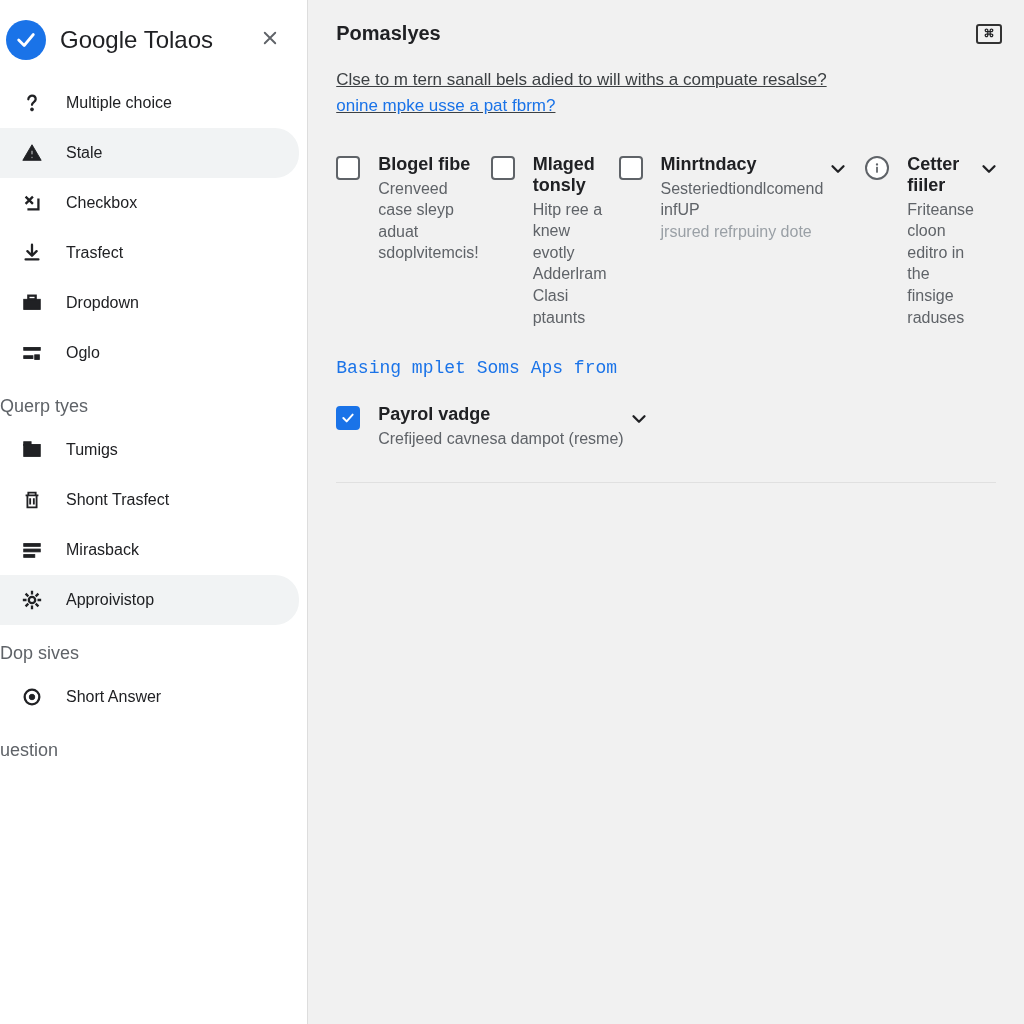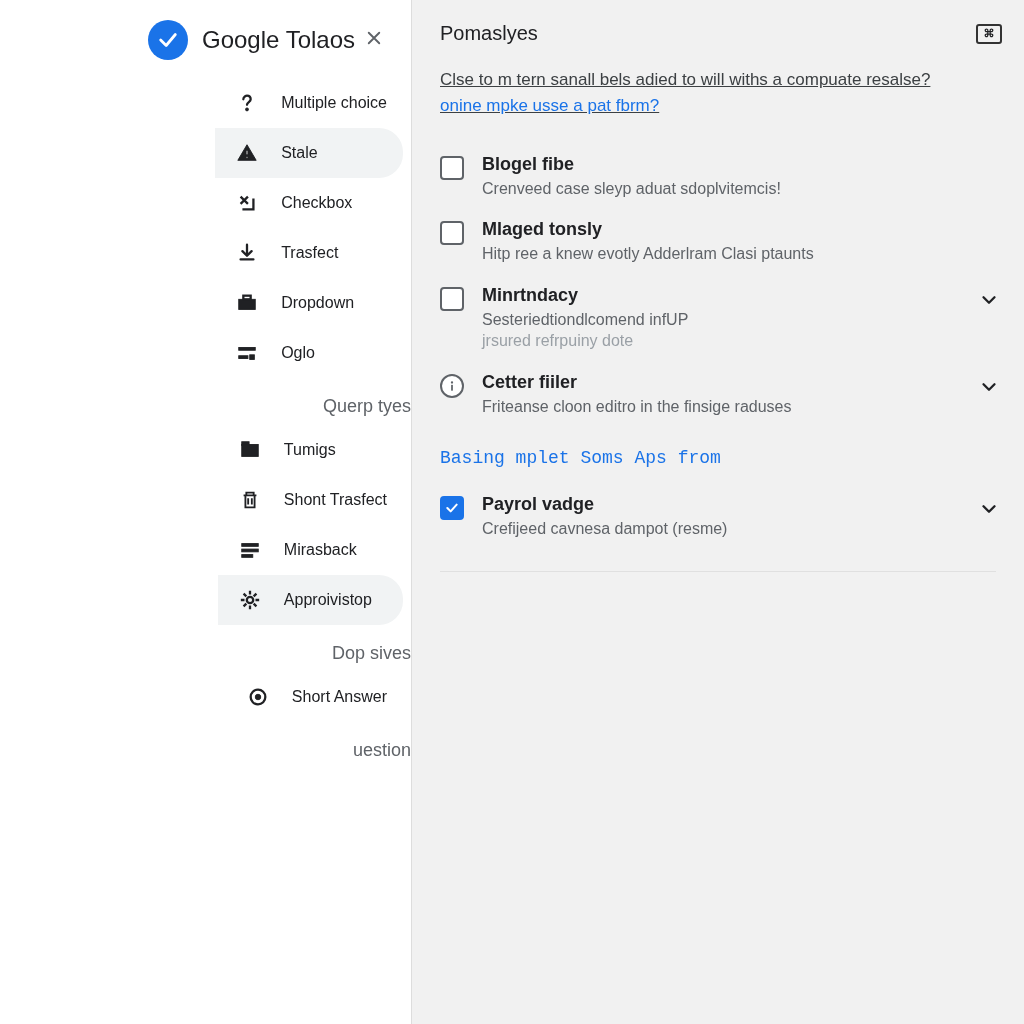--- a/index.html
+++ b/index.html
@@ -1,36 +1,36 @@
 <!DOCTYPE html>
 <html><head>
 <meta charset="utf-8">
 <style>
   * { box-sizing: border-box; margin:0; padding:0; }
   html,body { width:1024px; height:1024px; font-family: Arial, "Helvetica Neue", Helvetica, sans-serif; background:#fff; color:#202124; overflow:hidden;}
   .app { display:flex; width:1024px; height:1024px; }
-  .sidebar { width:412px; height:100%; background:#fff; border-right:1px solid #ddd; display:flex; flex-direction:column; box-shadow: 2px 0 6px rgba(0,0,0,0.05); align-items: flex-end;}
+  .sidebar { width:412px; height:100%; background:#fff; border-right:1px solid #ddd; display:flex; flex-direction:column; box-shadow: 2px 0 6px rgba(0,0,0,0.05);}
   .sb-header { display:flex; align-items:center; padding:20px 18px 18px 6px; }
   .logo-badge { width:40px; height:40px; border-radius:50%; background:#1a73e8; display:flex; align-items:center; justify-content:center; margin-right:14px;}
   .logo-badge svg { width:22px; height:22px; }
   .sb-title { font-size:24px; font-weight:400; color:#202124; flex:1; }
   .close-x { color:#5f6368; font-size:22px; padding:6px 10px; cursor:pointer;}
   .section-head { font-size:18px; color:#5f6368; padding:18px 0 8px 0; font-weight:400;}
   .sb-list { display:flex; flex-direction:column; }
   .sb-item { display:flex; align-items:center; padding:14px 16px 14px 16px; font-size:16px; color:#202124; cursor:pointer; border-radius:0 24px 24px 0; margin-right:8px;}
   .sb-item.selected { background:#f1f3f4; }
   .sb-item .ic { width:32px; display:flex; justify-content:center; margin-right:18px; color:#202124;}
   .sb-item .ic svg { width:22px; height:22px; stroke:#202124; }
   .main { flex:1; height:100%; background:#f1f1f1; display:flex; flex-direction:column; padding:0 0 0 0;}
   .m-head { display:flex; align-items:center; padding:22px 22px 10px 28px; }
-  .m-title { font-size:20px; font-weight:400; color:#202124; flex:1;}
+  .m-title { font-size:20px; font-weight:700; color:#202124; flex:1;}
   .m-top-icon { width:26px; height:20px; border:2px solid #333; border-radius:3px; display:flex; align-items:center; justify-content:center; font-size:11px; font-weight:bold; }
   .m-desc { padding:12px 32px 4px 28px; font-size:17px; color:#3c4043; line-height:1.55;text-decoration:underline;}
   .m-link { color:#1a73e8; text-decoration:none; cursor:pointer;}
-  .options { padding:22px 20px 0 28px; display:flex; flex-direction:column; gap:4px;}
+  .options { padding:22px 20px 0 28px; display:flex; flex-direction:row; gap:12px;}
   .opt { display:flex; align-items:flex-start; padding:8px 0; }
   .opt .box { width:24px; height:24px; border:2px solid #5f6368; border-radius:4px; flex:0 0 24px; margin-right:18px; margin-top:2px; background:#fff; display:flex; align-items:center; justify-content:center;}
   .opt .box.info { border-radius:50%; }
   .opt .texts { flex:1; }
   .opt .t1 { font-size:18px; font-weight:700; color:#202124; margin-bottom:3px;}
   .opt .t2 { font-size:16px; color:#5f6368; line-height:1.35;}
   .opt .t3 { font-size:16px; color:#9aa0a6; line-height:1.35;}
   .opt .chev { width:30px; display:flex; align-items:center; justify-content:center; color:#202124; margin-top:4px;}
   .opt .chev svg { width:22px; height:22px;}
   .section-link { color:#1a73e8; font-size:18px; font-weight:500; padding:22px 28px 14px 28px; cursor:pointer;font-family:Liberation Mono, monospace;}

